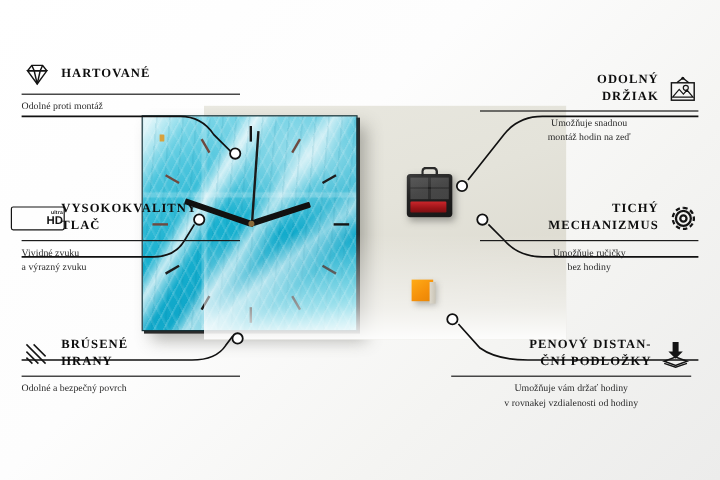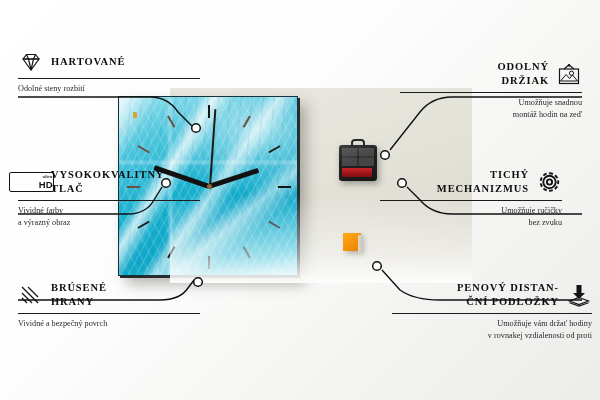--- a/index.html
+++ b/index.html
@@ -91,36 +91,36 @@
   .feat .head { display:flex; align-items:center; gap:7px; }
   .feat.left .head { justify-content:flex-start; }
   .feat.right .head { justify-content:flex-end; }
   .feat .ttl {
     font-size:10.5px; letter-spacing:.9px; font-weight:700; color:#0d0d0d;
     line-height:1.34; text-transform:uppercase; font-family:"Liberation Serif", serif;
   }
   .feat.right .ttl { text-align:right; }
   .rule { height:1.2px; background:#1c1c1c; margin:4px 0 4px 0; }
   .feat .desc { font-size:8.2px; color:#2a2a2a; line-height:1.42; font-family:"Liberation Serif", serif; }
-  .feat.right .desc { text-align:right; }
+  .feat.right .desc { text-align:center; }
   .ico { flex:0 0 auto; width:26px; height:24px; display:flex; align-items:center; justify-content:center; }
   .hdbox {
     width:23px; height:20px; border:1.6px solid #141414; border-radius:2px;
     display:flex; flex-direction:column; align-items:flex-end; justify-content:center; line-height:1;padding-left:43px;
   }
   .hdbox .u { font-size:4.2px; letter-spacing:.2px; font-weight:700; color:#141414; font-family:"Liberation Sans", sans-serif; }
   .hdbox .h { font-size:9.5px; font-weight:700; color:#141414; font-family:"Liberation Sans", sans-serif; margin-top:.5px; }
 
   .f1 { left:18px; top:50px; }
   .f2 { left:18px; top:168px; }
   .f3 { left:18px; top:281px; }
   .f4 { left:400px; top:50px;margin-top:10px; }
-  .f5 { left:380px; top:168px; }
+  .f5 { left:400px; top:168px; }
   .f6 { left:400px; top:281px; }
-  .f6 { width:200px; left:392px; }
+  .f6 { width:200px; left:376px; }
 </style>
 </head>
 <body>
 
 <div class="stage">
 
   <div class="photo">
     <div class="wall"></div>
 
     <div class="clock-shadow"></div>
@@ -188,62 +188,62 @@
           <path d="M7.5 3.5 L9.5 8 L12 19 L14.5 8 L16.5 3.5"></path>
           <path d="M4 8 H20"></path>
         </svg>
       </span>
       <div class="ttl">
         <div>HARTOVANÉ</div>
       </div>
     </div>
     <div class="rule"></div>
     <div class="desc">
-      <div>Odolné steny rozbití</div>
+      <div>Odolné proti montáž</div>
     </div>
   </div>
 
   <div class="feat left f2">
     <div class="head">
       <span class="ico">
         <span class="hdbox">
           <span class="u">ultra</span>
           <span class="h">HD</span>
         </span>
       </span>
       <div class="ttl">
         <div>VYSOKOKVALITNÝ</div>
         <div>TLAČ</div>
       </div>
     </div>
     <div class="rule"></div>
     <div class="desc">
-      <div>Vividné farby</div>
-      <div>a výrazný obraz</div>
+      <div>Vividné zvuku</div>
+      <div>a výrazný zvuku</div>
     </div>
   </div>
 
   <div class="feat left f3">
     <div class="head">
       <span class="ico">
         <svg width="24" height="22" viewBox="0 0 24 22" fill="none" stroke="#141414" stroke-width="1.3">
           <path d="M3 3 L19 19"></path>
           <path d="M3 9 L13 19"></path>
           <path d="M3 14 L8 19"></path>
           <path d="M9 3 L19 13"></path>
         </svg>
       </span>
       <div class="ttl">
         <div>BRÚSENÉ</div>
         <div>HRANY</div>
       </div>
     </div>
     <div class="rule"></div>
     <div class="desc">
-      <div>Vividné a bezpečný povrch</div>
+      <div>Odolné a bezpečný povrch</div>
     </div>
   </div>
 
   <div class="feat right f4">
     <div class="head">
       <div class="ttl">
         <div>ODOLNÝ</div>
         <div>DRŽIAK</div>
       </div>
       <span class="ico">
@@ -273,38 +273,38 @@
         <svg width="25" height="24" viewBox="0 0 25 24" fill="none" stroke="#141414" stroke-width="1.9">
           <path d="M12.5 3.2 A8.8 8.8 0 1 1 12.4 3.2" stroke-dasharray="3.6 2.4"></path>
           <circle cx="12.5" cy="12" r="6.2"></circle>
           <circle cx="12.5" cy="12" r="2.6"></circle>
         </svg>
       </span>
     </div>
     <div class="rule"></div>
     <div class="desc">
       <div>Umožňuje ručičky</div>
-      <div>bez zvuku</div>
+      <div>bez hodiny</div>
     </div>
   </div>
 
   <div class="feat right f6">
     <div class="head">
       <div class="ttl">
         <div>PENOVÝ DISTAN-</div>
         <div>ČNÍ PODLOŽKY</div>
       </div>
       <span class="ico">
         <svg width="26" height="24" viewBox="0 0 26 24" fill="none" stroke="#141414" stroke-width="1.2">
           <path d="M10.5 2 H15.5 V10 H19 L13 16 L7 10 H10.5 Z" fill="#141414" stroke="none"></path>
           <path d="M13 14.5 L22.5 18 L13 21.5 L3.5 18 Z"></path>
           <path d="M3.5 19.8 L13 23 L22.5 19.8"></path>
         </svg>
       </span>
     </div>
     <div class="rule"></div>
     <div class="desc">
       <div>Umožňuje vám držať hodiny</div>
-      <div>v rovnakej vzdialenosti od proti</div>
+      <div>v rovnakej vzdialenosti od hodiny</div>
     </div>
   </div>
 
 </div>
 
 </body></html>

